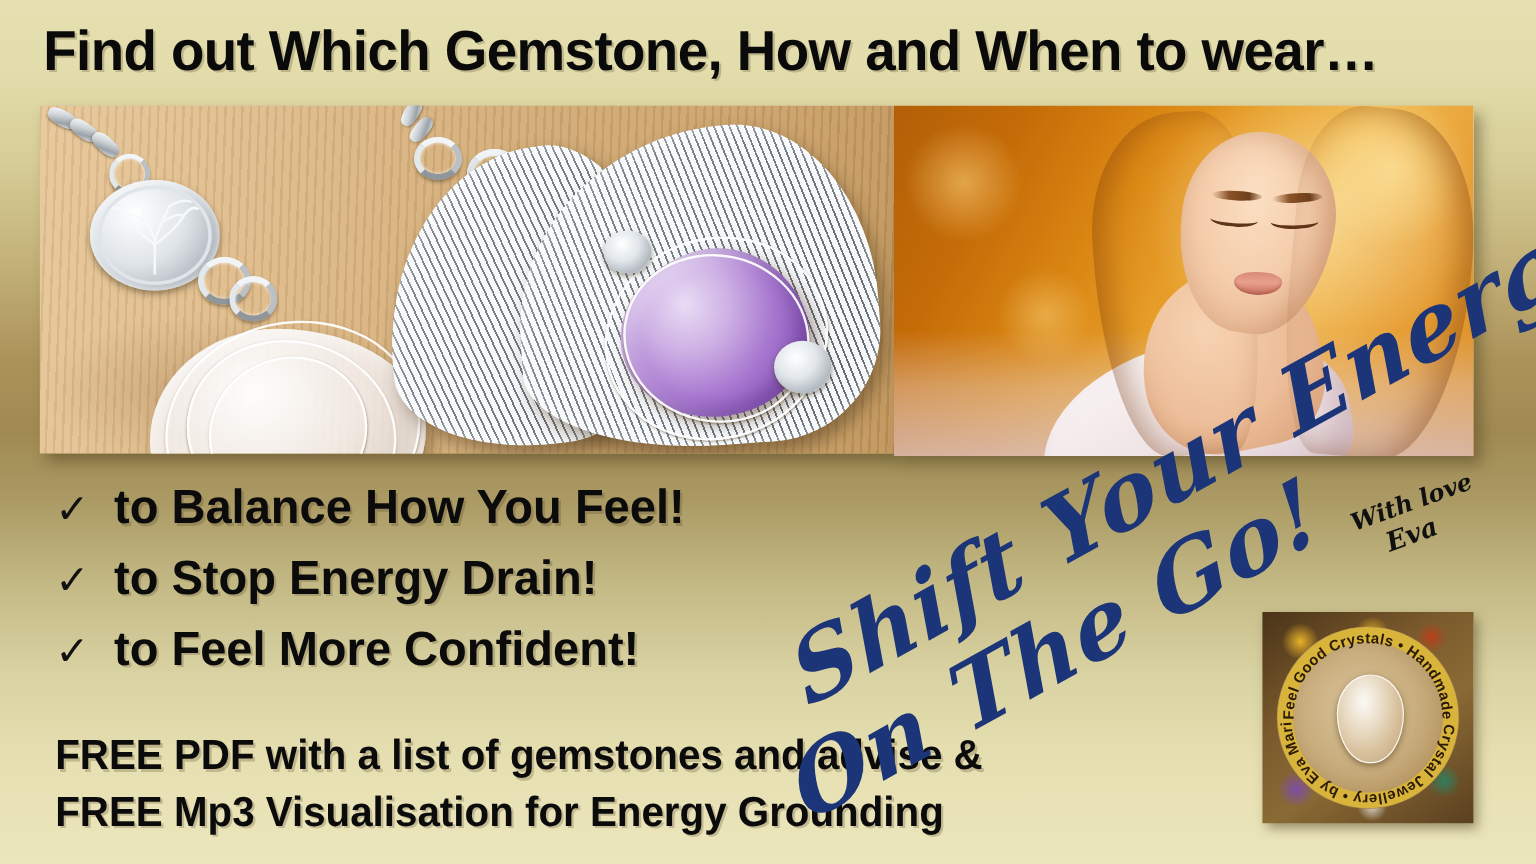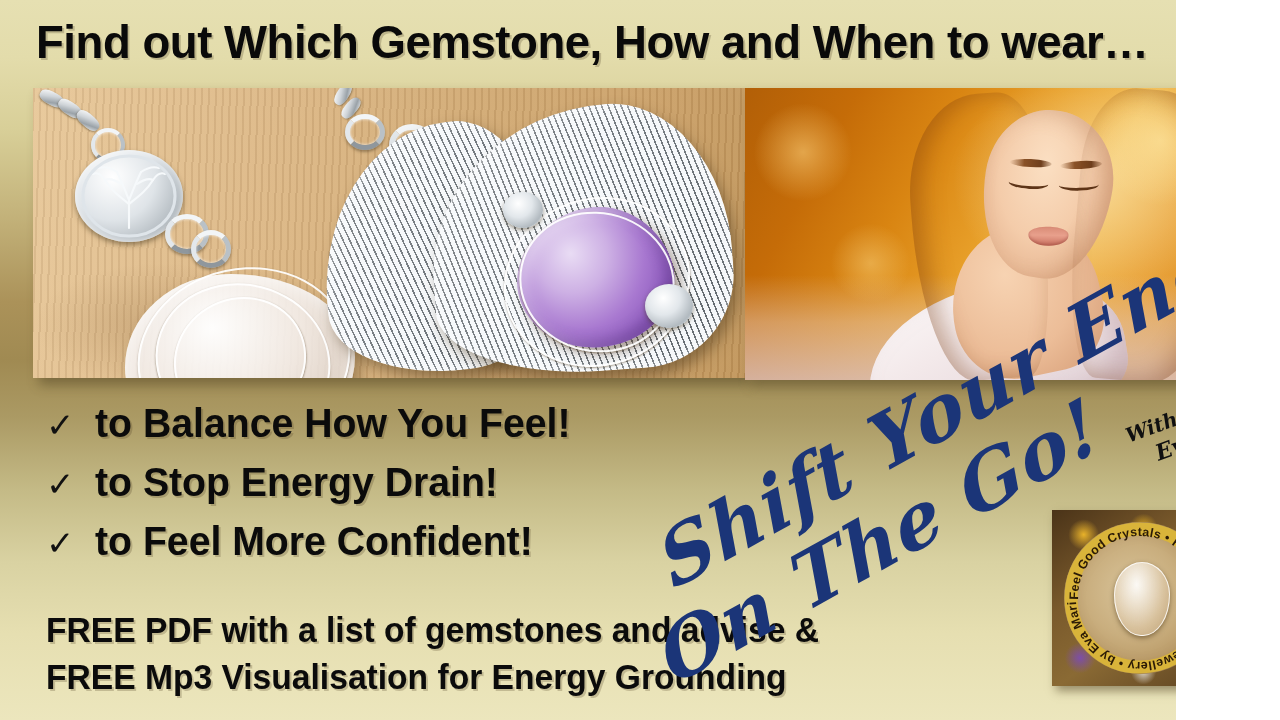--- a/index.html
+++ b/index.html
@@ -3,21 +3,21 @@
 <meta charset="utf-8">
 <title>Gemstone Banner</title>
 <style>
   html, body {
     margin: 0;
     padding: 0;
     background: #ffffff;
   }
   .banner {
     position: relative;
-    width: 1176px;
+    width: 1280px;
     height: 720px;
     overflow: hidden;
     font-family: "Liberation Sans", sans-serif;
     background:
       linear-gradient(to bottom,
         #e6e0b2 0%,
         #e3dcab 8%,
         #d8cf98 18%,
         #c3b27a 30%,
         #ab9259 42%,

